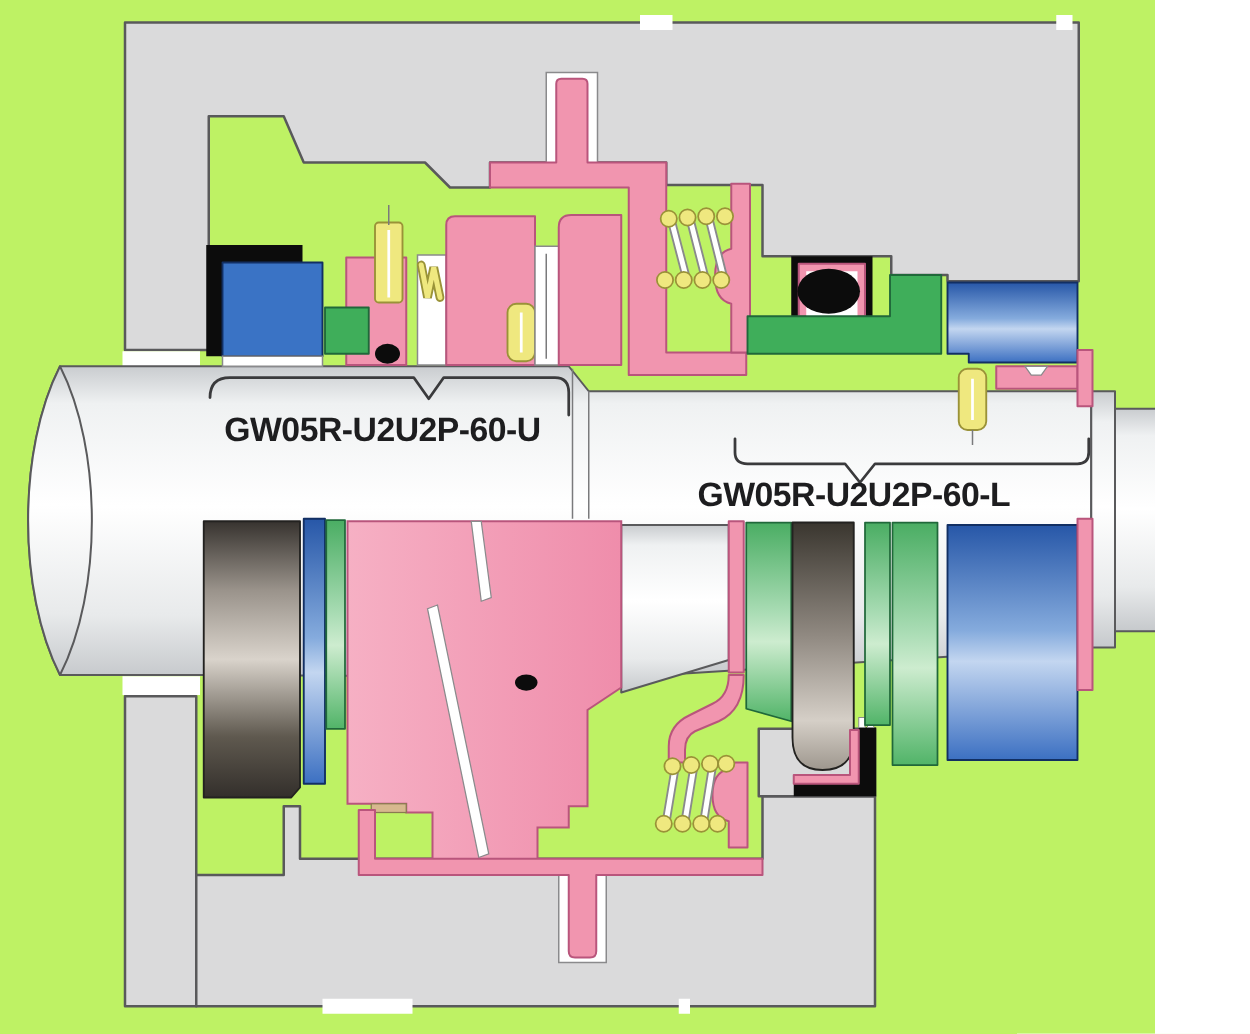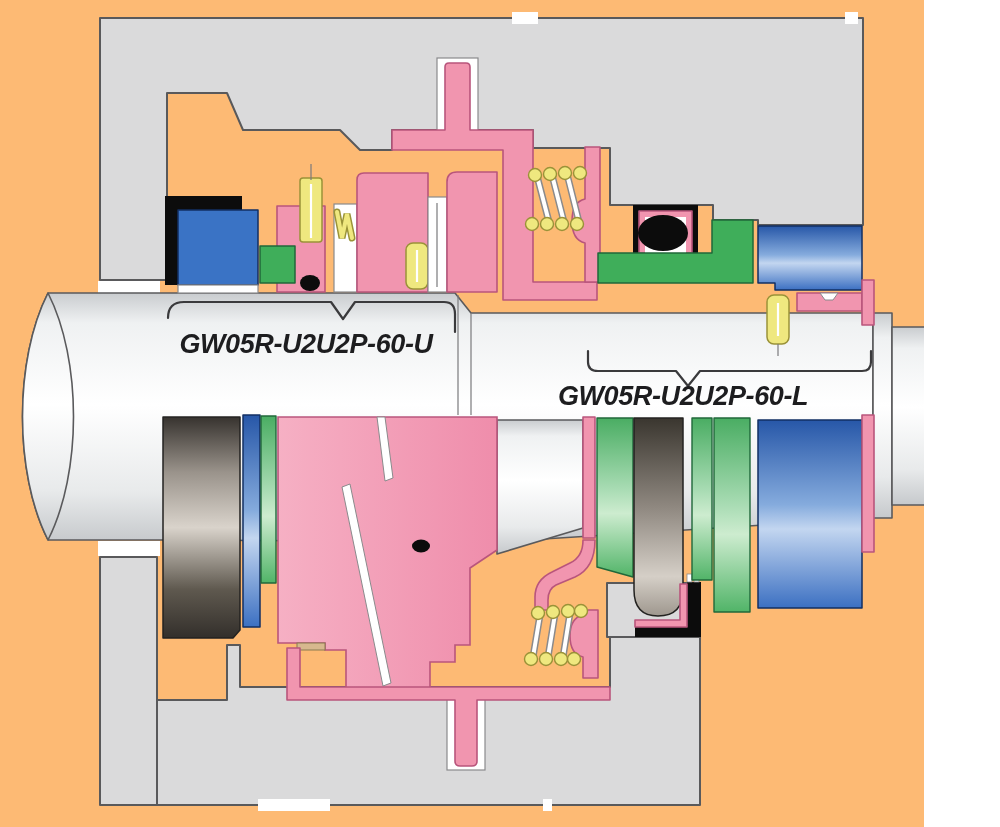--- a/index.html
+++ b/index.html
@@ -1,17 +1,17 @@
 <!DOCTYPE html>
 <html style="--c-housing: #dadadb; --c-outline: #59595b; --c-pink: #f195af; --c-pink-stroke: #b9557c; --c-green: #3fae5a; --c-green-stroke: #20683a; --c-blue: #3a73c5; --c-blue-stroke: #122f63; --c-yellow: #efe87f; --c-yellow-stroke: #9a9238; --c-black: #0c0c0c; --c-tan: #d7b88e; --c-label-text: #1d1d1f;"><head>
 <meta charset="utf-8">
 <style>
   html,body{margin:0;padding:0;background:#ffffff;}
-  .stage{position:relative;width:924px;height:827px;background:#fdba74;overflow:hidden;
-         font-family:"Liberation Sans",sans-serif;font-style:italic;}
+  .stage{position:relative;width:924px;height:827px;background:#bef264;overflow:hidden;
+         font-family:"Liberation Sans",sans-serif;}
   svg{display:block}
   .housing{fill:var(--c-housing);stroke:var(--c-outline);stroke-width:2;stroke-linejoin:round;}
   .pink{fill:var(--c-pink);stroke:var(--c-pink-stroke);stroke-width:1.6;stroke-linejoin:round;}
   .green-flat{fill:var(--c-green);stroke:var(--c-green-stroke);stroke-width:1.5;stroke-linejoin:round;}
   .blue-flat{fill:var(--c-blue);stroke:var(--c-blue-stroke);stroke-width:1.5;stroke-linejoin:round;}
   .yellow{fill:var(--c-yellow);stroke:var(--c-yellow-stroke);stroke-width:1.5;stroke-linejoin:round;}
   .blk{fill:var(--c-black);stroke:none;}
   .whitebox{fill:#ffffff;stroke:#8a8a8c;stroke-width:1.2;}
   .metal{stroke:#5a5a5c;stroke-width:1.6;stroke-linejoin:round;}
   .gradblue{stroke:var(--c-blue-stroke);stroke-width:1.5;stroke-linejoin:round;}

